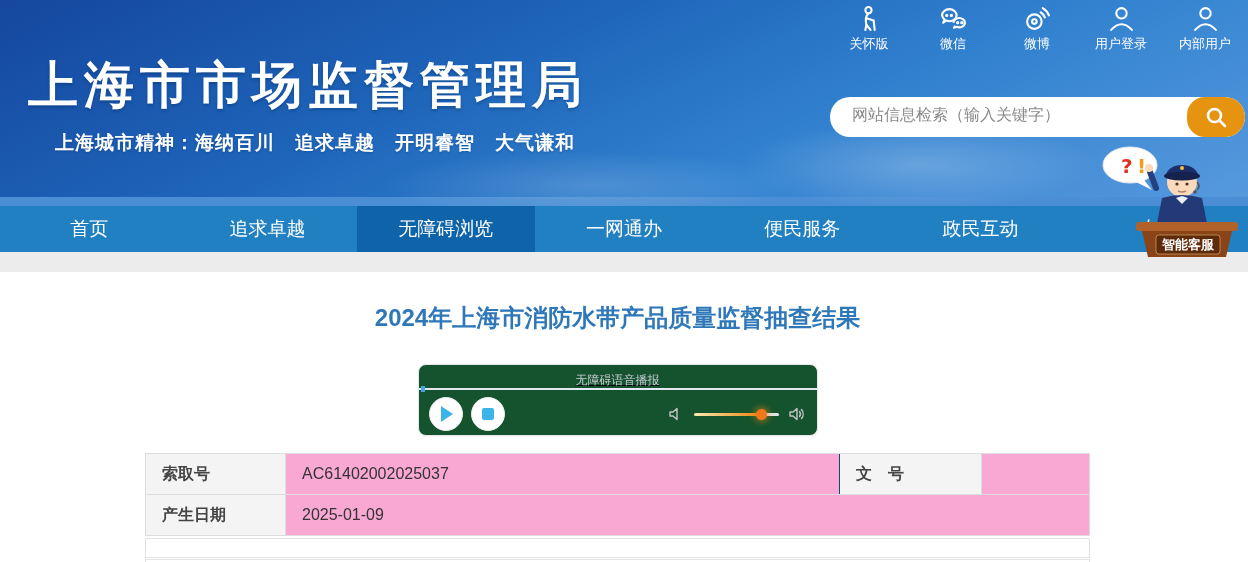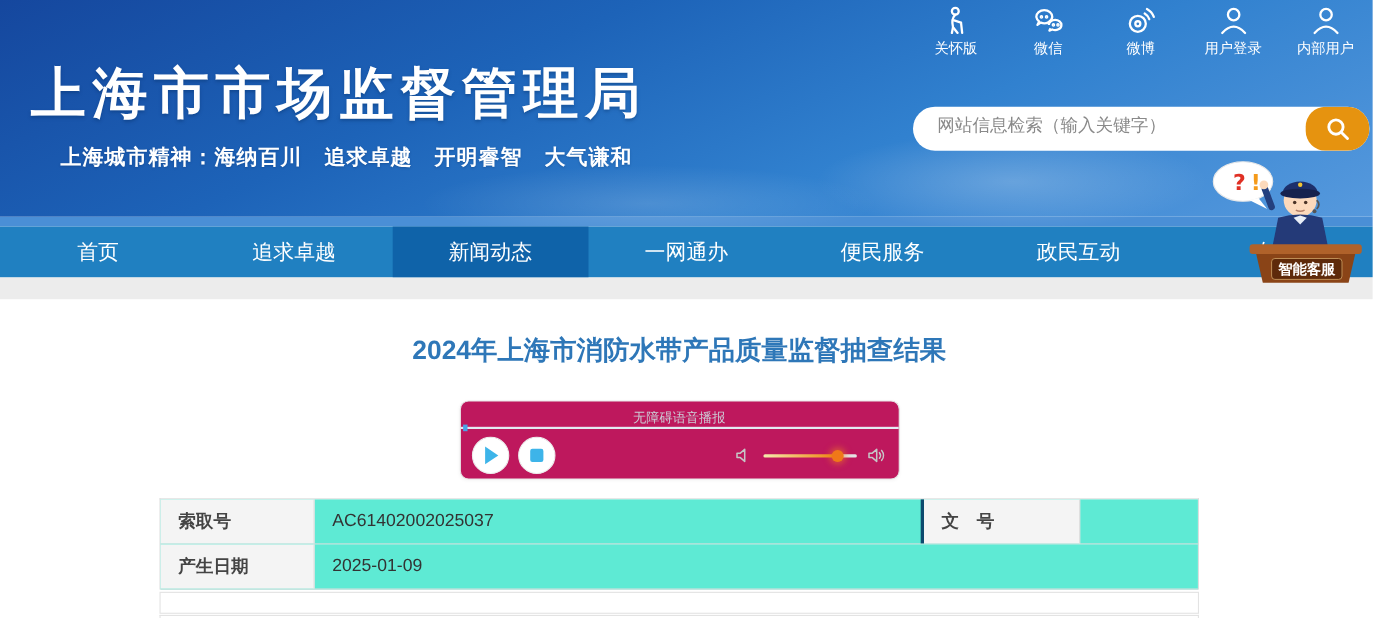--- a/index.html
+++ b/index.html
@@ -41,44 +41,44 @@
   .gray-strip { width:1248px; height:20px; background:#ececec; }
 
   
   .mascot { position:absolute; left:1096px; top:142px; width:144px; height:116px; z-index:20; cursor:pointer; }
 
   
   .content { width:945px; margin-left:145px; }
   .article-title { text-align:center; margin-top:30px; font-size:24px; font-weight:bold; color:#2e77b8; }
 
   .player { width:400px; height:72px; margin:30px auto 0 auto; border:1px solid #e7e7e7; border-radius:8px;
-    background:#be185d; box-shadow:0 1px 3px rgba(0,0,0,.04); position:relative; }
+    background:#14532d; box-shadow:0 1px 3px rgba(0,0,0,.04); position:relative;text-decoration:underline; }
   .player-title { text-align:center; font-size:12px; color:#ccccd6; padding-top:7px; }
   .player-progress { position:absolute; left:0; top:23px; width:100%; height:2px; background:#e3e9f2; }
   .player-progress .cursor { position:absolute; left:2px; top:-2px; width:4px; height:6px; background:#4aa3e8; }
   .player-controls { position:absolute; left:0; top:26px; width:100%; height:46px; display:flex; align-items:center; }
   .round-btn { width:34px; height:34px; border-radius:50%; background:#fff; border:1px solid #ececec;
     display:flex; align-items:center; justify-content:center; cursor:pointer; }
   .play-btn { margin-left:10px; }
   .stop-btn { margin-left:8px; }
   .play-tri { width:0; height:0; border-left:12px solid #3db4e9; border-top:8px solid transparent;
     border-bottom:8px solid transparent; margin-left:3px; }
   .stop-sq { width:12px; height:12px; background:#3db4e9; border-radius:2px; }
   .vol-zone { margin-left:auto; display:flex; align-items:center; margin-right:12px; }
   .vol-track { position:relative; width:85px; height:3px; margin:0 10px; border-radius:2px;
     background:linear-gradient(90deg,#f5ecae 0%,#f0a23c 55%,#ec8410 80%,#e4e4e4 80%,#e4e4e4 100%); }
   .vol-knob { position:absolute; left:62px; top:-4px; width:11px; height:11px; border-radius:50%;
     background:#f07818; box-shadow:0 0 6px 2px rgba(240,130,30,.55); }
 
   
   .meta-table { margin-top:17px; border:1px solid #ddd; border-bottom:none; }
-  .meta-row { display:flex; height:41px; border-bottom:1px solid #ddd; background:#5eead4; }
+  .meta-row { display:flex; height:41px; border-bottom:1px solid #ddd; background:#f9a8d4; }
   .cell { display:flex; align-items:center; font-size:16px; color:#333; padding-left:16px; }
   .cell-label { background:#f4f4f4; font-weight:bold; color:#444; border-right:1px solid #ddd; }
-  .c1 { width:140px; } .c2 { width:554px; border-right:3px solid #0c4a6e; }
+  .c1 { width:140px; } .c2 { width:554px; border-right:1px solid #0c4a6e; }
   .c3 { width:142px; } .c4 { flex:1; border-right:none; }
   .c2-span { flex:1; }
   .empty-row { border:1px solid #e3e3e3; height:20px; margin-top:2px; background:#fff; }
   .empty-row2 { border:1px solid #e3e3e3; border-bottom:none; height:12px; margin-top:1px; background:#fff; }
 </style>
 </head>
 <body>
 
 <div class="header">
   <div class="cloud1"></div>
@@ -141,21 +141,21 @@
           <path d="M15.5 15.5 L 21 21"></path>
       </svg>
     </button>
   </div>
 </div>
 
 <div class="nav-strip"></div>
 <div class="nav">
   <div class="nav-item">首页</div>
   <div class="nav-item">追求卓越</div>
-  <div class="nav-item active">新闻动态</div>
+  <div class="nav-item active">无障碍浏览</div>
   <div class="nav-item">一网通办</div>
   <div class="nav-item">便民服务</div>
   <div class="nav-item">政民互动</div>
   <div class="nav-item">专题</div>
 </div>
 <div class="gray-strip"></div>
 
 <div class="mascot">
   <svg width="144" height="116" viewBox="0 0 144 116">
 

